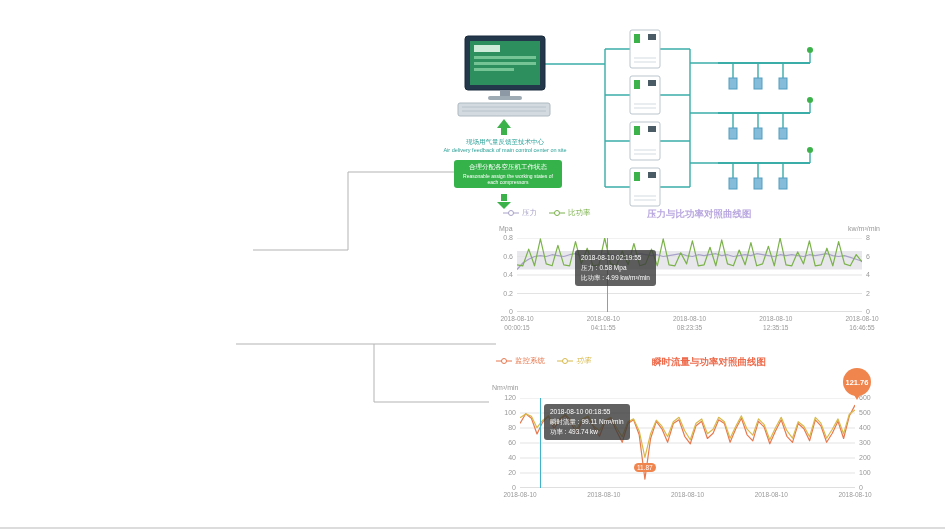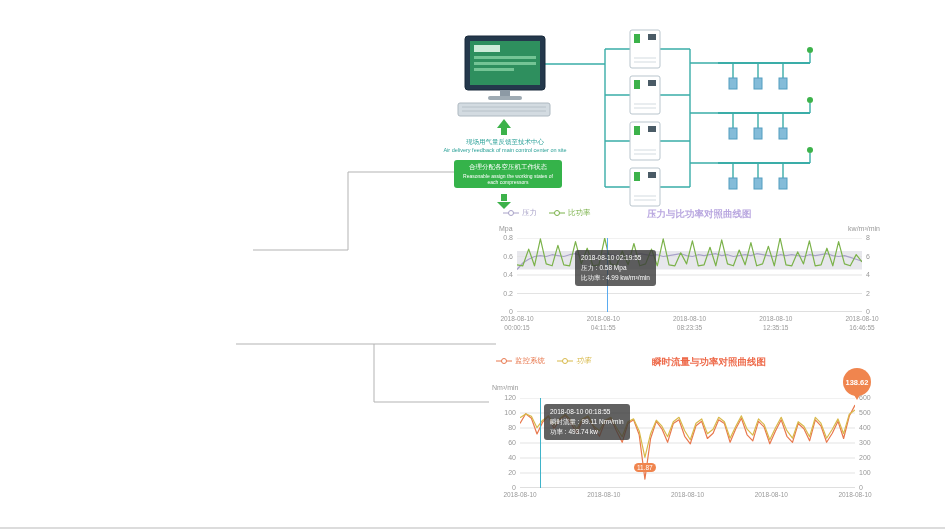--- a/index.html
+++ b/index.html
@@ -273,16 +273,16 @@
       <div class="xlab" style="left: 197.5px; top: 135px;">
         <div>2018-08-10</div>
       </div>
       <div class="xlab" style="left: 281.25px; top: 135px;">
         <div>2018-08-10</div>
       </div>
       <div class="xlab" style="left: 365px; top: 135px;">
         <div>2018-08-10</div>
       </div>
       <div class="pt-badge" style="left: 143.915px; top: 107.097px;">11.87</div>
-      <div class="end-badge" style="left: 353px; top: 12px;">138.62</div>
+      <div class="end-badge" style="left: 353px; top: 12px;">121.76</div>
     </div>
 
 </div>
 
 </body></html>

